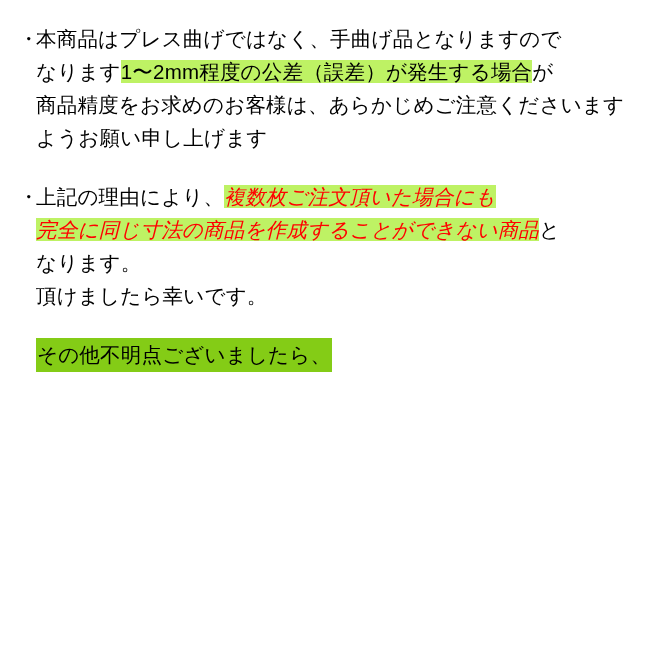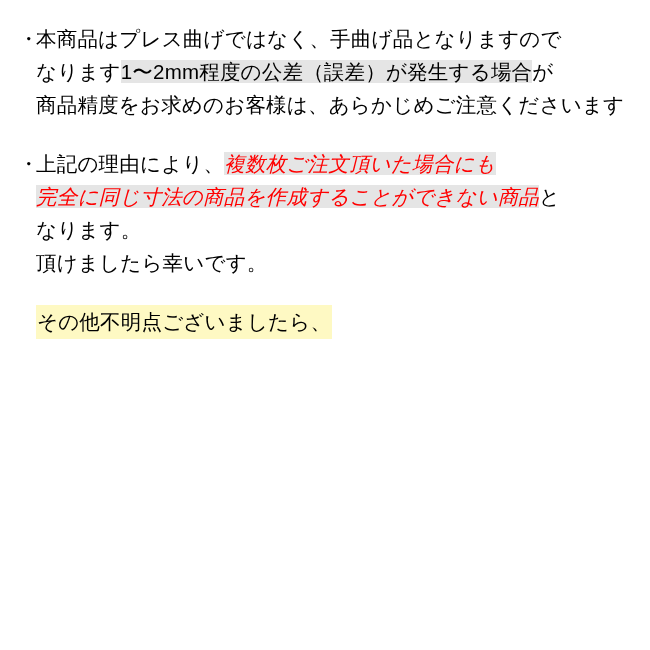--- a/index.html
+++ b/index.html
@@ -39,60 +39,63 @@
     flex: 1 1 auto;
   }
   .line {
     font-size: 20.5px;
     line-height: 33px;
     color: #000000;
     white-space: nowrap;
     letter-spacing: 0.2px;
   }
   .hl {
-    background: #e5e5e5;
+    background: #bef264;
   }
   .red {
     color: #ff0000;
     font-style: italic;
   }
   .notice {
     margin-top: 18px;
     padding-left: 18px;
   }
   .notice .line {
     display: inline-block;
     font-size: 20.5px;
     line-height: 34px;
   }
   .notice-line-wrap {
     display: block;
   }
   .notice .hl {
-    background: #fef9c3;
+    background: #84cc16;
     padding: 0 1px;
   }
 </style>
 </head>
 <body>
 
 <div class="page">
 
   <div class="block">
     <div class="bullet-row">
       <div class="bullet">・</div>
       <div class="lines">
         <div class="line">
           <span>本商品はプレス曲げではなく、手曲げ品となりますので</span>
         </div>
         <div class="line">
           <span>なります</span><span class="hl">1〜2mm程度の公差（誤差）が発生する場合</span><span>が</span>
         </div>
         <div class="line">
           <span>商品精度をお求めのお客様は、あらかじめご注意ください</span><span>ます</span>
+        </div>
+        <div class="line">
+          <span>ようお願い申し上げます</span>
         </div>
       </div>
     </div>
   </div>
 
   <div class="block">
     <div class="bullet-row">
       <div class="bullet">・</div>
       <div class="lines">
         <div class="line">

